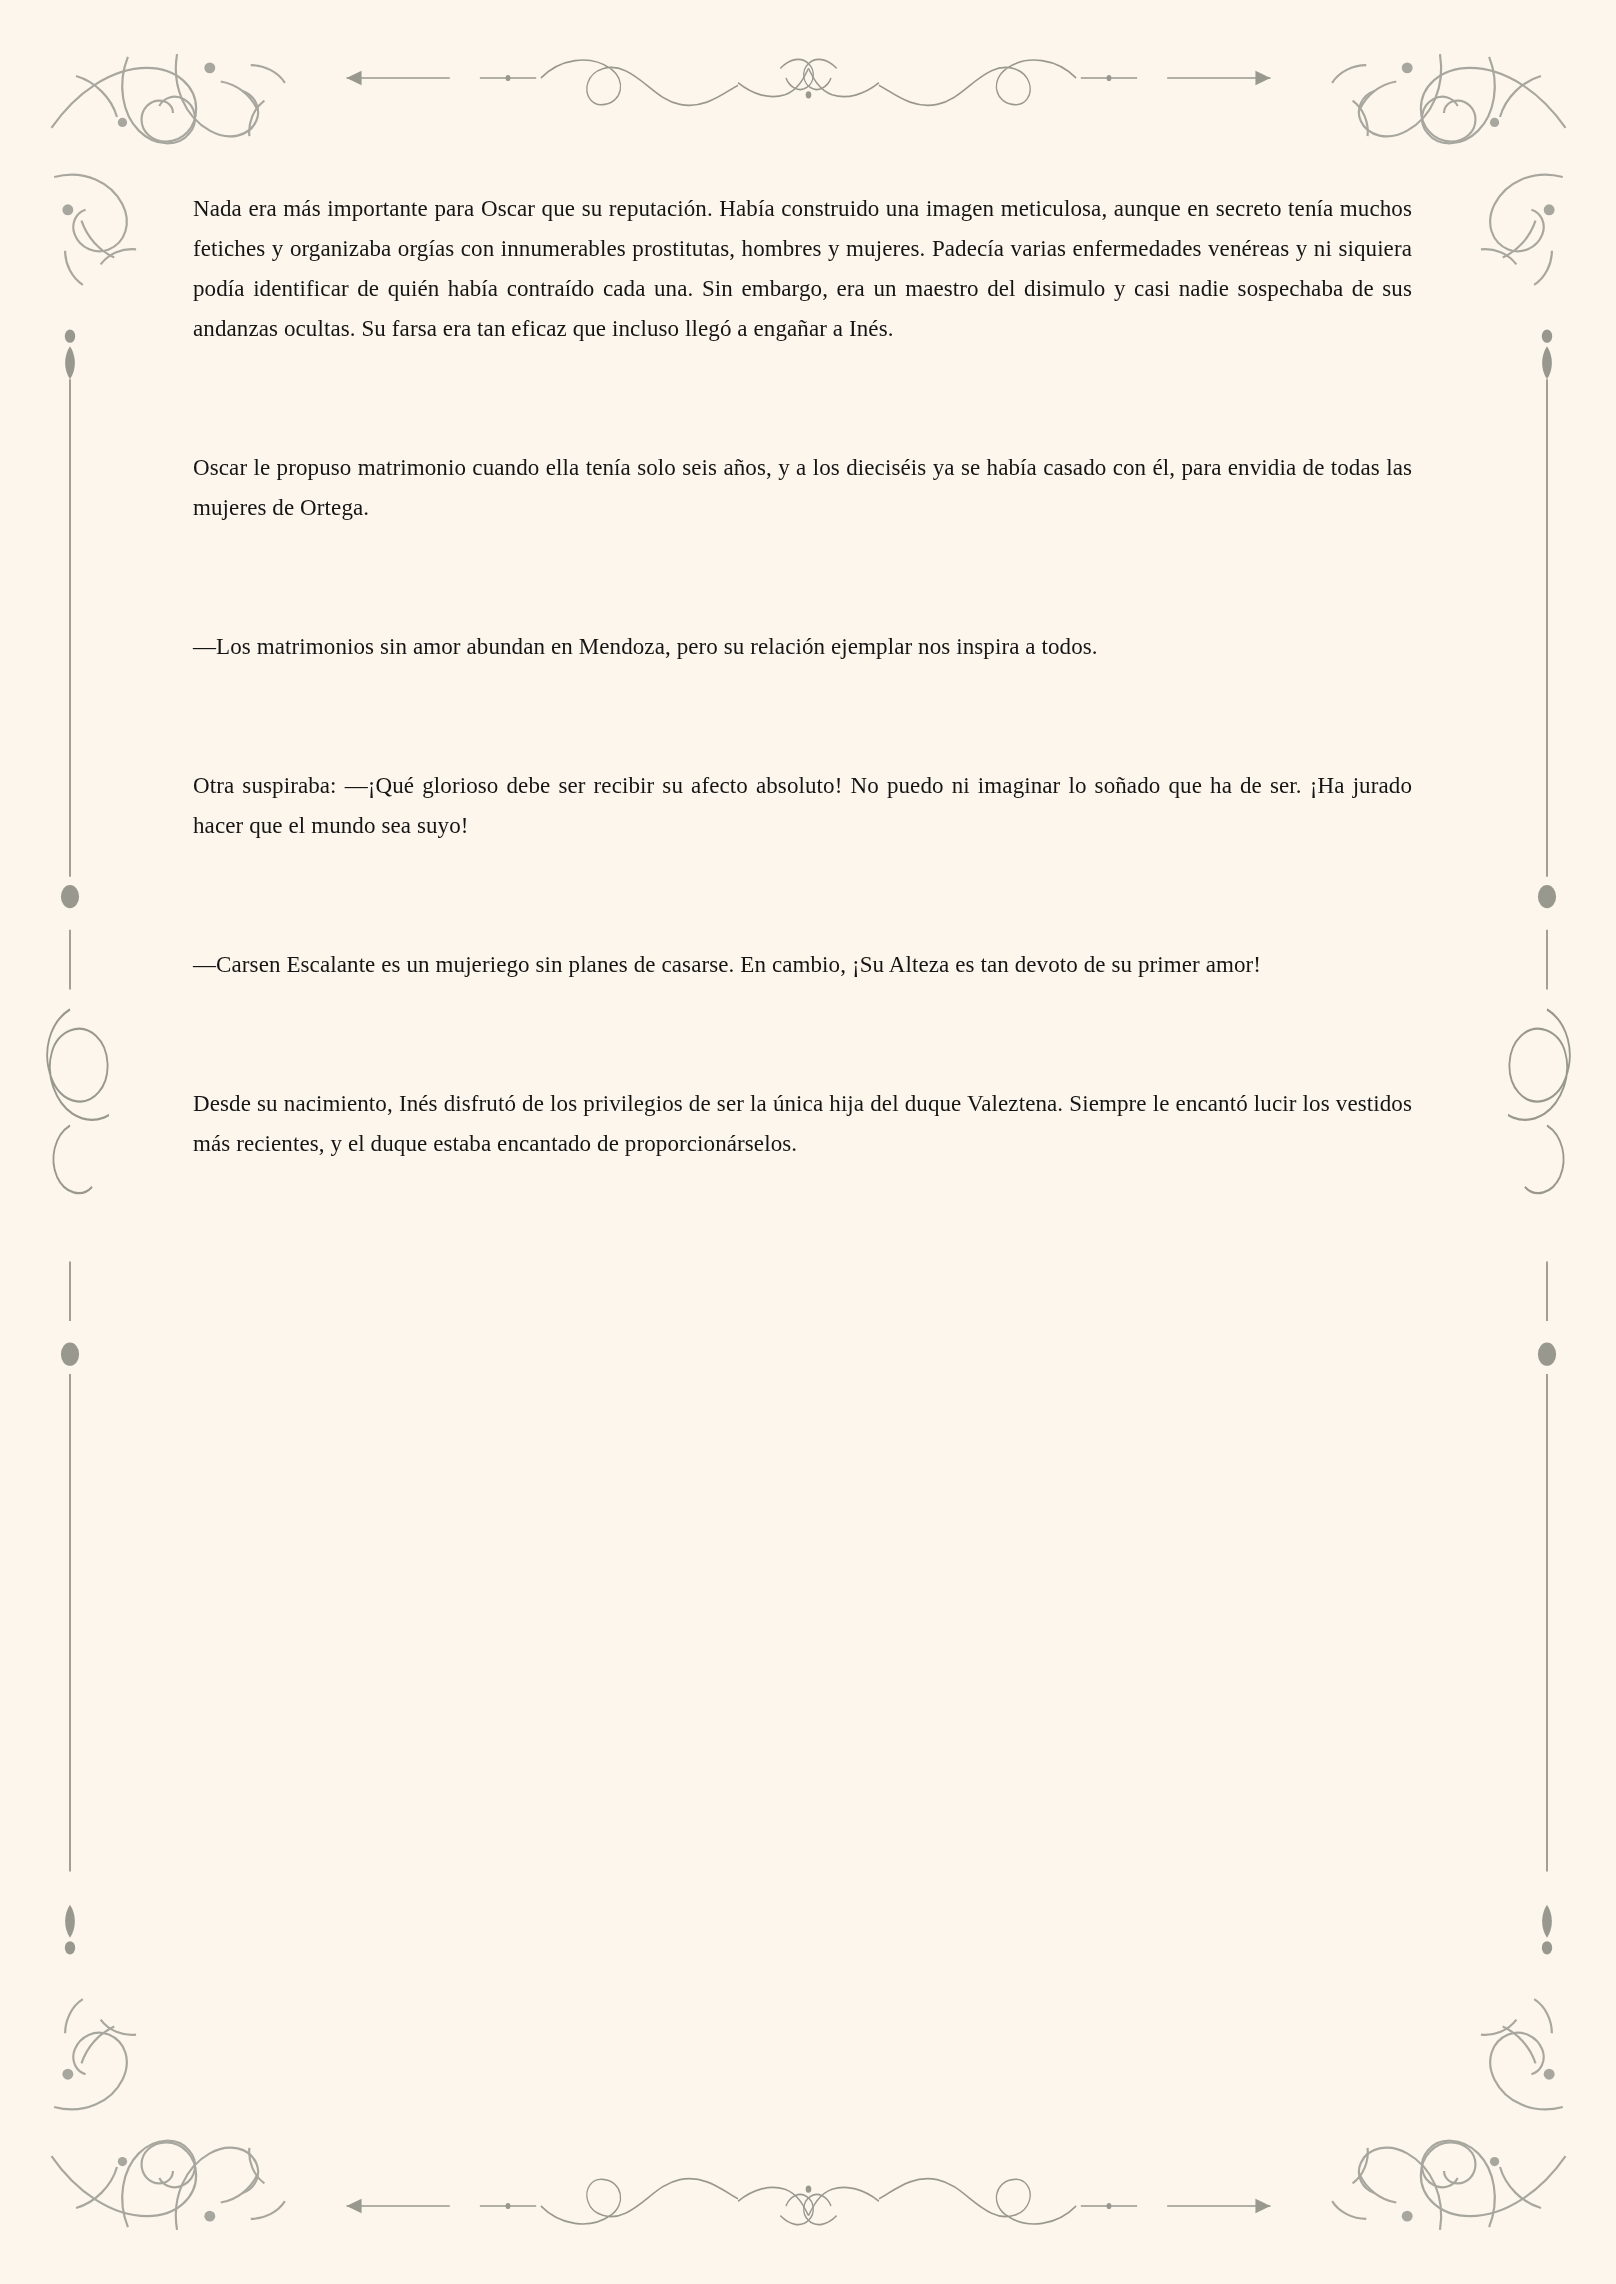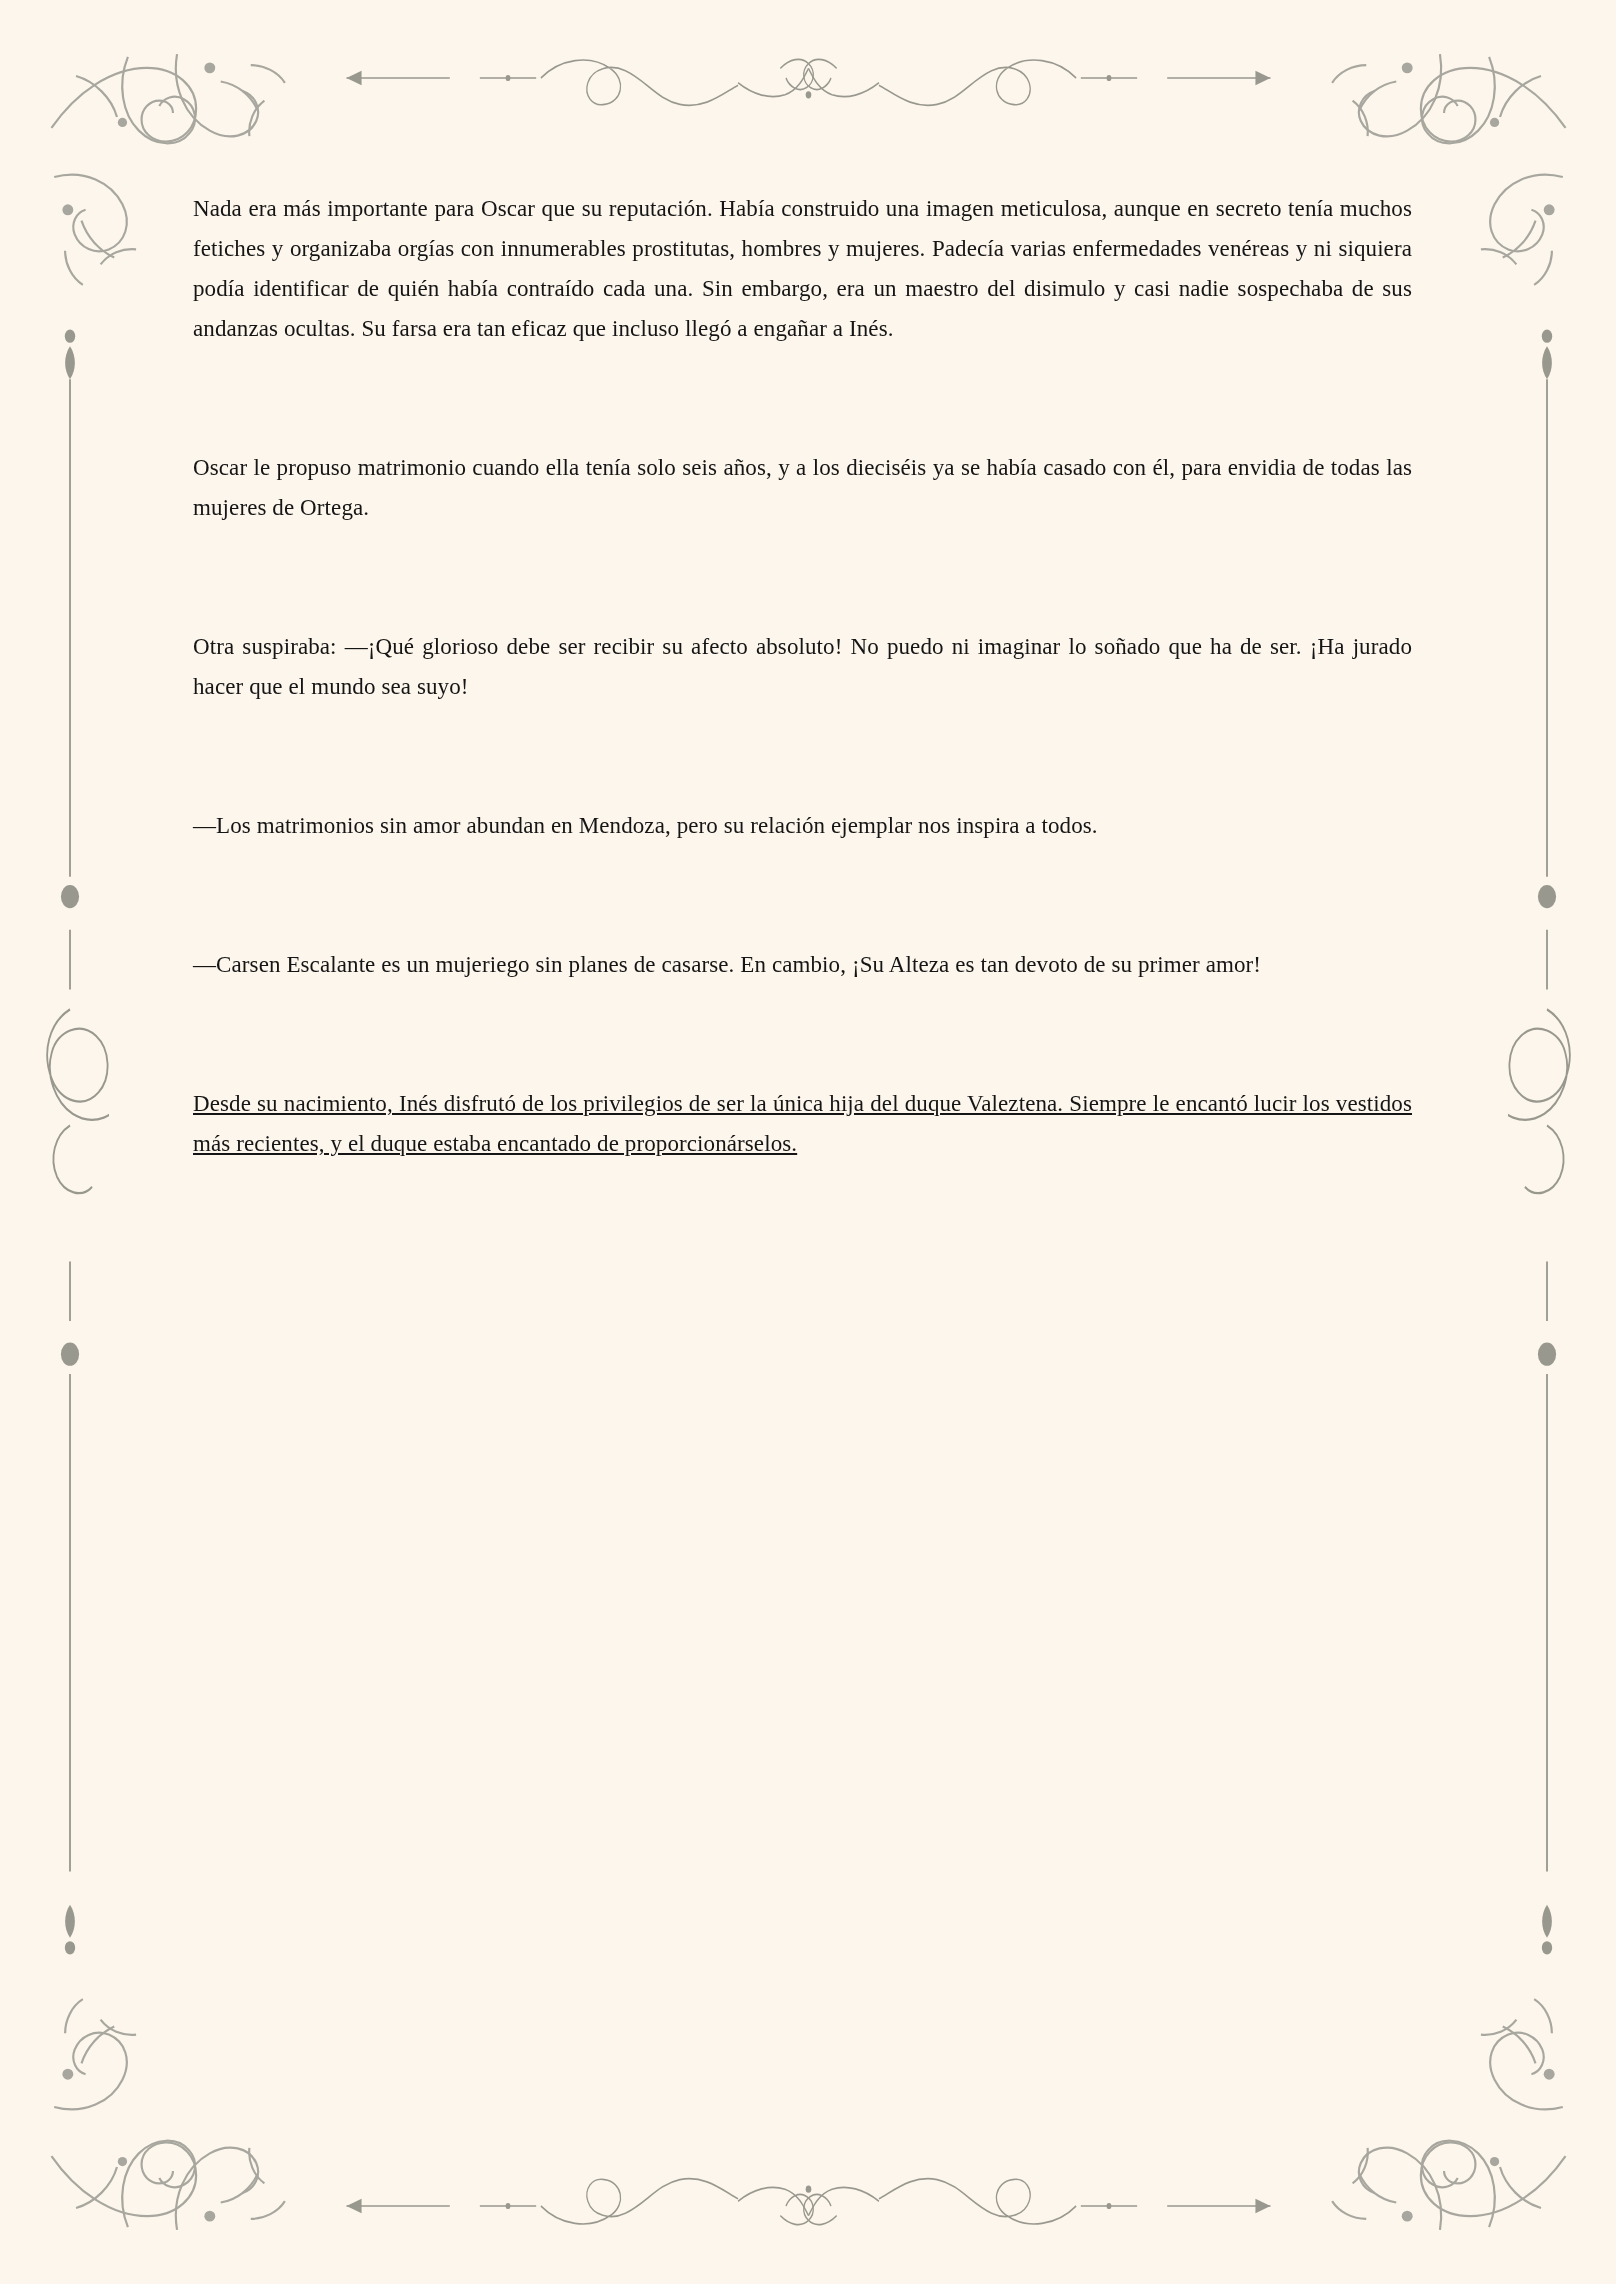--- a/index.html
+++ b/index.html
@@ -73,21 +73,21 @@
   }
   .para {
     font-size: 23px;
     line-height: 1.74;
     text-align: justify;
     text-justify: inter-word;
     margin: 0 12px 68px 0;
     color: #151515;
     letter-spacing: 0.1px;
   }
-  .para:last-child { margin-bottom: 0; text-decoration: underline; }
+  .para:last-child { margin-bottom: 0; }
   .para.gap-lg { margin-bottom: 99px; }
 </style>
 </head>
 <body>
 
 <div class="page">
 
   <div class="corner tl">
     <svg viewBox="0 0 200 200" fill="none" stroke="currentColor" stroke-width="1.6">
       <path d="M4 60c18-26 44-44 70-44 22 0 36 14 36 30 0 14-10 24-22 24-10 0-18-7-18-16 0-8 6-14 13-14 6 0 10 4 10 9"></path>
@@ -231,20 +231,20 @@
       <path d="M30 420c-16 8-22 26-14 42 7 14 25 18 36 8 10-9 9-26-2-34-12-9-30-3-34 10-5 14 3 30 16 37 16 8 34 2 42-12 7-13 4-30-6-40"></path>
       <path d="M30 490c-12 6-16 20-10 31 6 10 19 13 27 6"></path>
       <circle cx="30" cy="14" r="4" fill="currentColor" stroke="none"></circle>
       <circle cx="30" cy="986" r="4" fill="currentColor" stroke="none"></circle>
     </svg>
   </div>
 
   <div class="content">
     <p class="para gap-lg">Nada era más importante para Oscar que su reputación. Había construido una imagen meticulosa, aunque en secreto tenía muchos fetiches y organizaba orgías con innumerables prostitutas, hombres y mujeres. Padecía varias enfermedades venéreas y ni siquiera podía identificar de quién había contraído cada una. Sin embargo, era un maestro del disimulo y casi nadie sospechaba de sus andanzas ocultas. Su farsa era tan eficaz que incluso llegó a engañar a Inés.</p>
     <p class="para gap-lg">Oscar le propuso matrimonio cuando ella tenía solo seis años, y a los dieciséis ya se había casado con él, para envidia de todas las mujeres de Ortega.</p>
+    <p class="para gap-lg">—Los matrimonios sin amor abundan en Mendoza, pero su relación ejemplar nos inspira a todos.</p>
     <p class="para gap-lg">Otra suspiraba: —¡Qué glorioso debe ser recibir su afecto absoluto! No puedo ni imaginar lo soñado que ha de ser. ¡Ha jurado hacer que el mundo sea suyo!</p>
-    <p class="para gap-lg">—Los matrimonios sin amor abundan en Mendoza, pero su relación ejemplar nos inspira a todos.</p>
     <p class="para gap-lg">—Carsen Escalante es un mujeriego sin planes de casarse. En cambio, ¡Su Alteza es tan devoto de su primer amor!</p>
     <p class="para">Desde su nacimiento, Inés disfrutó de los privilegios de ser la única hija del duque Valeztena. Siempre le encantó lucir los vestidos más recientes, y el duque estaba encantado de proporcionárselos.</p>
   </div>
 
 </div>
 
 
 </body></html>

